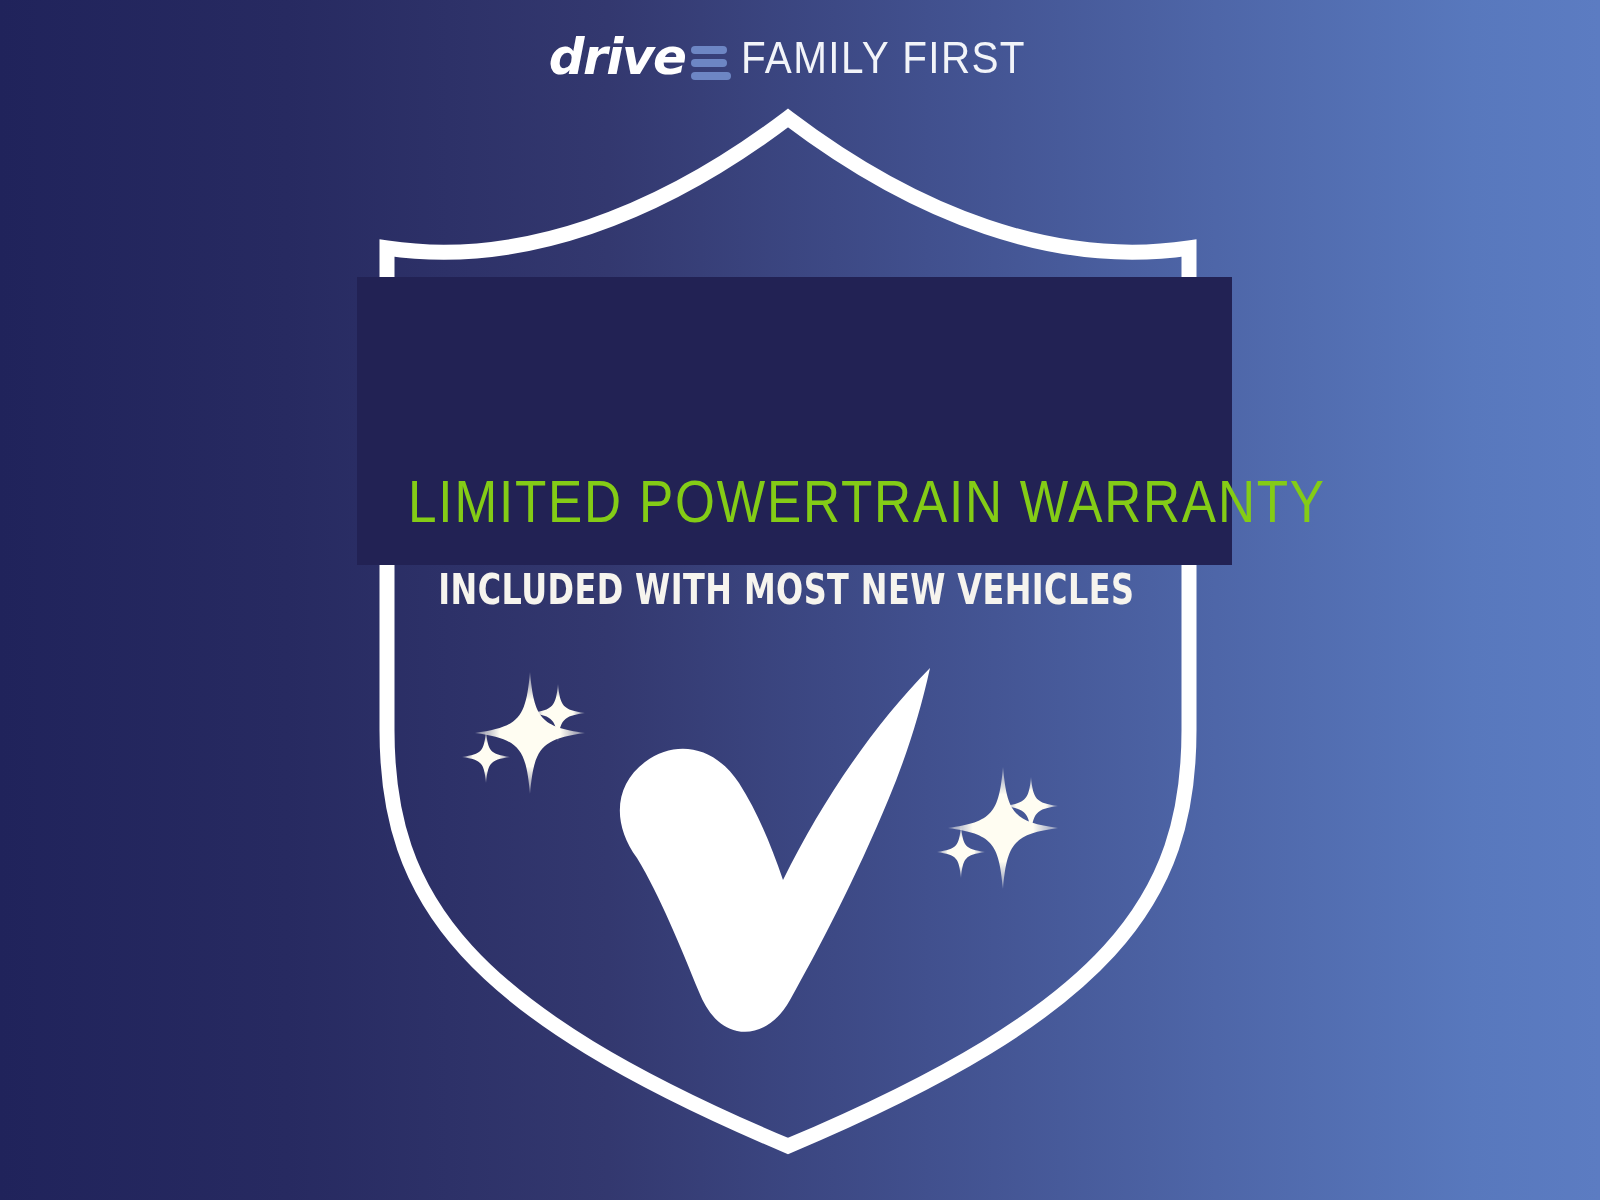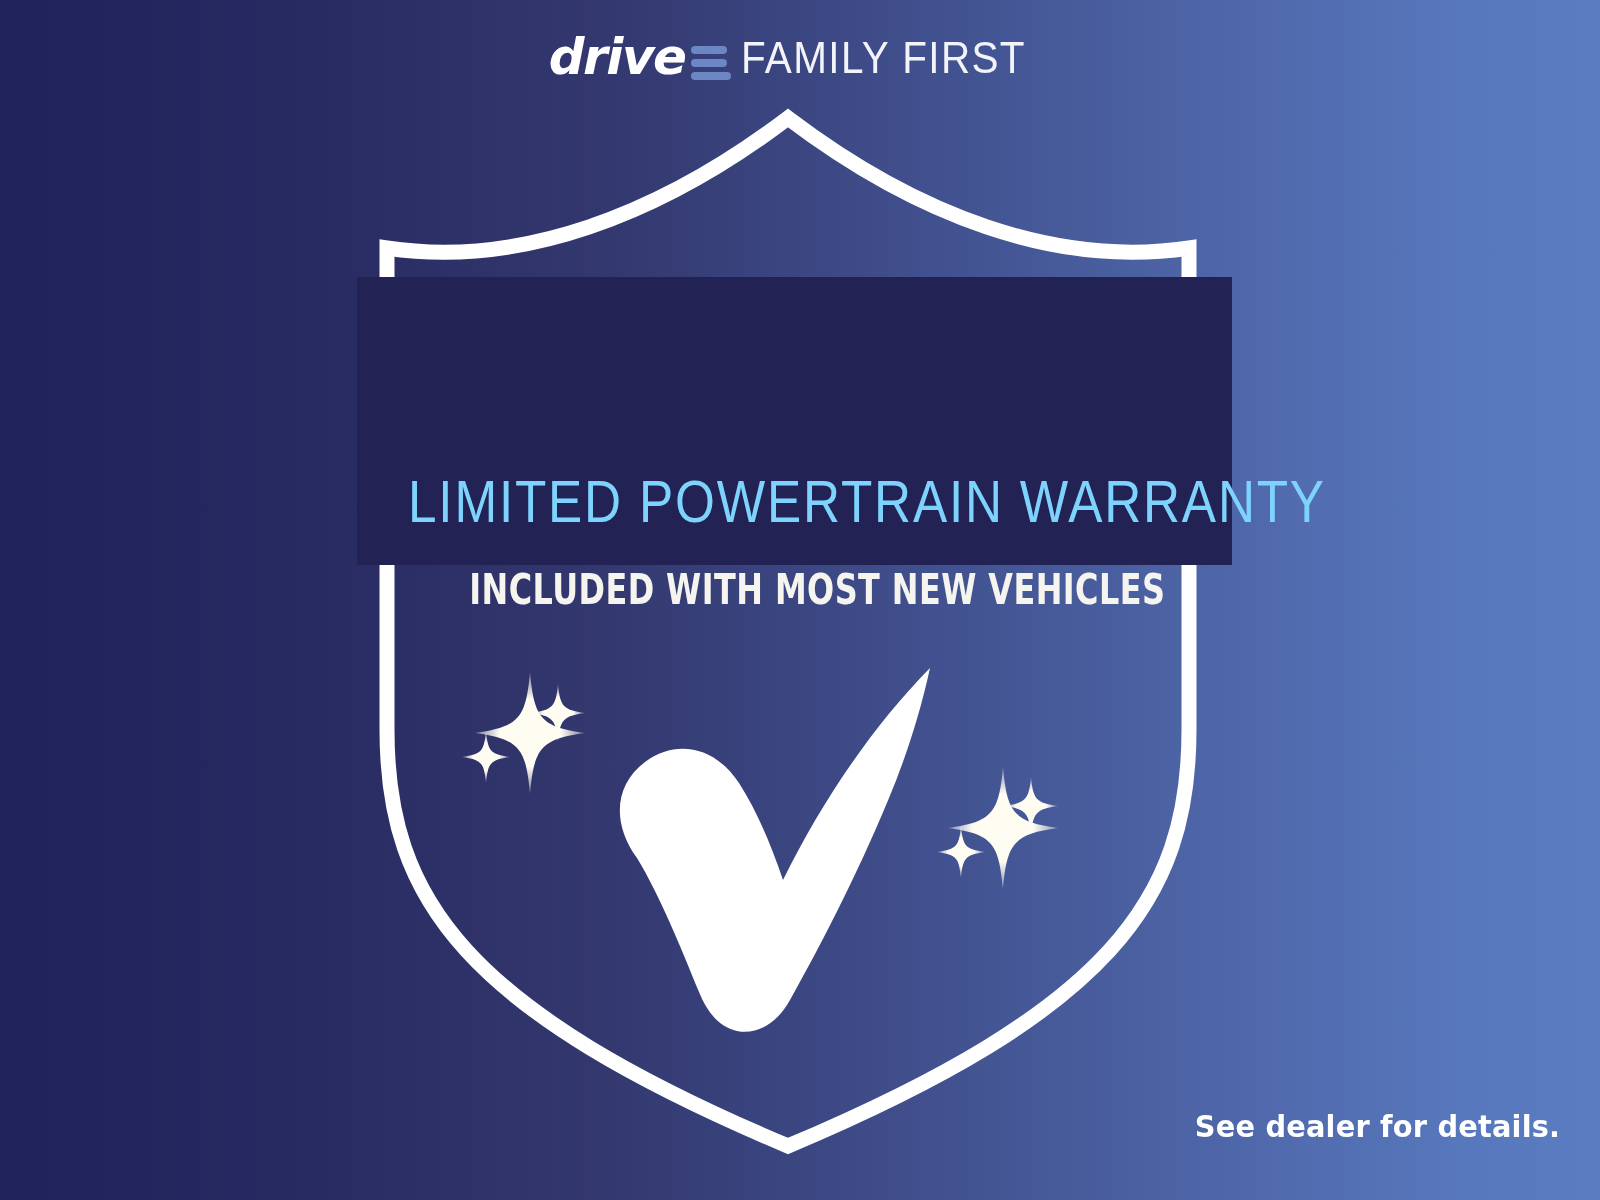--- a/index.html
+++ b/index.html
@@ -153,36 +153,36 @@
   #subhead {
     position: absolute;
     left: 0;
     top: 196px;
     width: 913px;
     text-align: center;
     font-family: "Liberation Sans", sans-serif;
     font-weight: 400;
     font-size: 57px;
     line-height: 1;
-    color: #7dd3fc;
+    color: #84cc16;
     letter-spacing: 2px;
     white-space: nowrap;
   }
   #subhead span {
     display: inline-block;
     transform: scaleX(0.90) scaleY(1.05);
   }
 
   
   #included {
     position: absolute;
-    left: 357px;
+    left: 372px;
     top: 571px;
     width: 875px;
-    text-align: right;
+    text-align: left;
     font-family: "DejaVu Sans", sans-serif;
     font-weight: 700;
     font-size: 38px;
     line-height: 1;
     color: #f6f4ee;
     letter-spacing: 0.5px;
     white-space: nowrap;
   }
   #included span {
     display: inline-block;
@@ -262,15 +262,14 @@
       <path d="M 961 826 C 963 846 965 849 985 852 C 965 855 963 858 961 878 C 959 858 957 855 937 852 C 957 849 959 846 961 826 Z" fill="url(#sparkGrad)"></path>
     </g>
   </svg>
 
   <div id="banner">
     <div id="subhead"><span>LIMITED POWERTRAIN WARRANTY</span></div>
   </div>
 
   <div id="included"><span>INCLUDED WITH MOST NEW VEHICLES</span></div>
 
-  <div id="disclaimer"><span>See dealer for details.</span></div>
 
 </div>
 
 </body></html>

